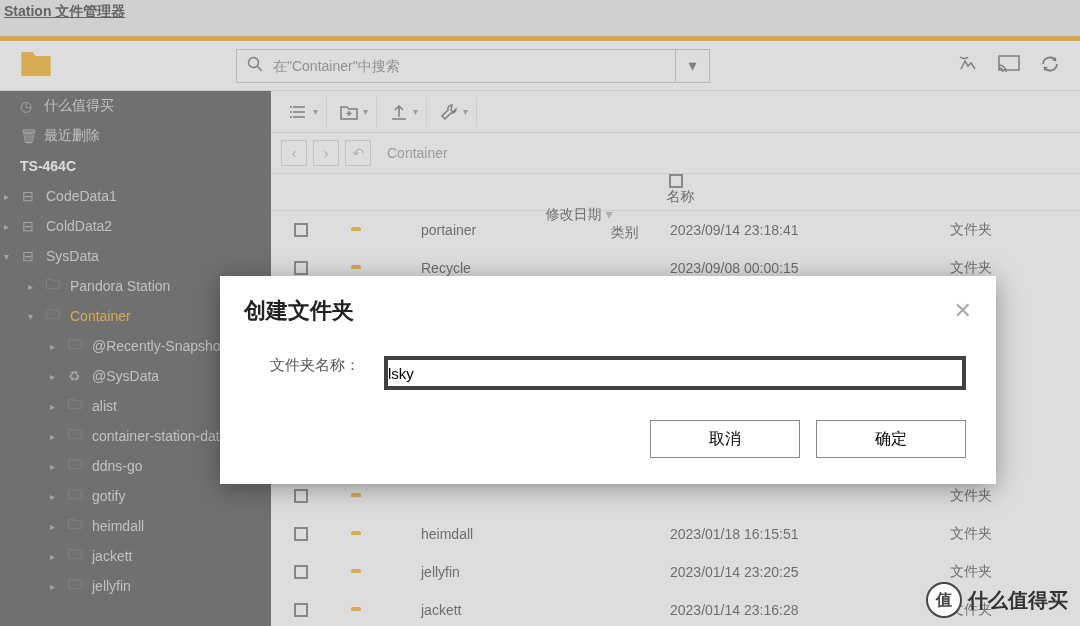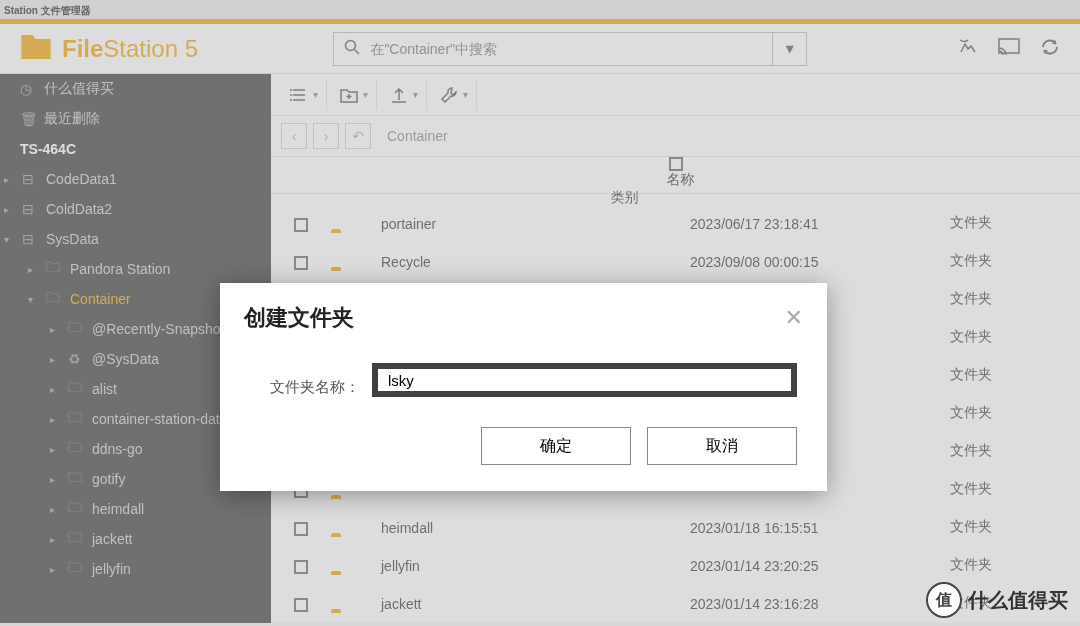--- a/index.html
+++ b/index.html
@@ -1,18 +1,18 @@
 <!DOCTYPE html>
 <html><head>
 <meta charset="utf-8">
 <style>
 * { margin: 0; padding: 0; box-sizing: border-box; font-family: "Microsoft YaHei", Arial, sans-serif; }
 body { width: 1080px; height: 626px; overflow: hidden; background: #f5f5f5; position: relative; }
 
-.title-bar { height: 19px; background: #e8e8e8; font-size: 10px; font-weight: bold; padding-left: 4px; line-height: 22px; color: #222; }
+.title-bar { height: 36px; background: #e8e8e8; font-size: 14px; font-weight: bold; padding-left: 4px; line-height: 22px; color: #222; text-decoration: underline; }
 .yellow-bar { height: 5px; background: #f0a500; }
 
 .header { height: 50px; background: #fff; display: flex; align-items: center; padding: 0 20px; border-bottom: 1px solid #ddd; }
 .logo { display: flex; align-items: center; gap: 10px; }
 .logo-icon svg { width: 32px; height: 28px; }
 .logo-text { font-size: 24px; color: #f0a500; }
 .logo-light { font-weight: 300; }
 .logo-bold { font-weight: bold; }
 
 .search-wrap { margin-left: auto; margin-right: auto; display: flex; align-items: center; position: relative; left: 40px; }
@@ -47,55 +47,52 @@
 
 .table-hdr { height: 38px; display: flex; align-items: center; border-top: 1px solid #e0e0e0; border-bottom: 1px solid #e0e0e0; font-size: 14px; color: #333; flex-direction: column; }
 .col-check { width: 60px; display: flex; justify-content: center; }
 .col-icon { width: 40px; }
 .col-name { flex: 1; padding-left: 10px; }
 .col-date { width: 260px; }
 .col-type { width: 130px; }
 .chk { width: 14px; height: 14px; border: 2px solid #666; display: inline-block; }
 
 .rows { flex: 1; overflow: hidden; }
-.row { height: 38px; display: flex; align-items: flex-end; font-size: 14px; color: #333; }
+.row { height: 38px; display: flex; align-items: center; font-size: 14px; color: #333; gap: 20px; }
 .folder-ico { width: 22px; height: 18px; background: #f0a500; border-radius: 2px; position: relative; }
 .folder-ico::before { content: ""; position: absolute; top: -3px; left: 0; width: 10px; height: 4px; background: #f0a500; border-radius: 2px 2px 0 0; }
 
 .overlay { position: absolute; inset: 0; background: rgba(180,180,180,0.45); z-index: 10; }
-.dialog { position: absolute; left: 220px; top: 283px; width: 607px; background: #fff; box-shadow: 0 4px 24px rgba(0,0,0,0.35); z-index: 20; }
+.dialog { position: absolute; left: 220px; top: 276px; width: 776px; background: #fff; box-shadow: 0 4px 24px rgba(0,0,0,0.35); z-index: 20; }
 .dlg-hdr { display: flex; align-items: center; padding: 20px 24px 10px; }
 .dlg-title { font-size: 22px; font-weight: bold; color: #222; }
 .dlg-close { margin-left: auto; font-size: 22px; color: #aaa; cursor: pointer; }
-.dlg-body { padding: 20px 30px 30px; display: flex; align-items: flex-end; gap: 12px; }
+.dlg-body { padding: 20px 30px 30px; display: flex; align-items: flex-start; gap: 24px; }
 .dlg-label { color: #555; font-size: 15px; min-width: 110px; text-align: right; }
-.dlg-input { flex: 1; height: 34px; border: 6px solid #404040; padding: 0 10px; font-size: 15px; outline: none; }
+.dlg-input { flex: 1; height: 34px; border: 4px solid #404040; padding: 0 0; font-size: 15px; outline: none; }
 .dlg-ftr { display: flex; justify-content: flex-end; gap: 16px; padding: 0 30px 26px; }
 .dlg-btn { width: 150px; height: 38px; border: 1px solid #888; background: #fff; font-size: 16px; cursor: pointer; }
 
 .watermark { position: absolute; right: 12px; bottom: 8px; display: flex; align-items: center; gap: 6px; z-index: 30; }
 .wm-circle { width: 36px; height: 36px; border-radius: 50%; background: #fff; border: 2px solid #444; display: flex; align-items: center; justify-content: center; font-weight: bold; color: #444; }
 .wm-text { font-size: 20px; font-weight: bold; color: #333; }
 </style>
 </head>
 <body>
 
 <div class="title-bar">Station 文件管理器</div>
 <div class="yellow-bar"></div>
 
 <div class="header">
   <div class="logo">
     <span class="logo-icon">
       <svg viewBox="0 0 24 20">
           <path fill="#f0a500" d="M2 2h7l2 3h11v13H2z"></path>
           <path fill="none" stroke="#f0a500" stroke-width="2" d="M2 2h7l2 3h11v13H2z"></path>
         </svg>
-    </span>
-    <span class="logo-text">
-      <span class="logo-bold">File</span><span class="logo-light">Station 5</span>
     </span>
   </div>
   <div class="search-wrap">
     <div class="search-box">
       <span class="search-icon">
         <svg width="16" height="16" viewBox="0 0 16 16">
             <circle cx="6.5" cy="6.5" r="5" fill="none" stroke="#555" stroke-width="1.5"></circle>
             <line x1="10.5" y1="10.5" x2="15" y2="15" stroke="#555" stroke-width="1.5"></line>
           </svg>
       </span>
@@ -239,30 +236,31 @@
       <div class="nav-btn">›</div>
       <div class="nav-btn">↶</div>
       <span style="margin-left:10px;color:#888">Container</span>
     </div>
     <div class="table-hdr">
       <div class="col-check">
           <span class="chk"></span>
         </div>
       <div class="col-icon"></div>
       <div class="col-name">名称</div>
+      <div class="col-date"><span>修改日期</span> <span style="color:#aaa">▾</span></div>
       <div class="col-type">类别</div>
     </div>
     <div class="rows" id="rows">
         <div class="row">
           <div class="col-check">
             <span class="chk"></span>
           </div>
           <div class="col-icon"><span class="folder-ico"></span></div>
           <div class="col-name">portainer</div>
-          <div class="col-date">2023/06/17 23:18:41</div>
+          <div class="col-date">2023/09/14 23:18:41</div>
           <div class="col-type">文件夹</div>
         </div>
         <div class="row">
           <div class="col-check">
             <span class="chk"></span>
           </div>
           <div class="col-icon"><span class="folder-ico"></span></div>
           <div class="col-name">Recycle</div>
           <div class="col-date">2023/09/08 00:00:15</div>
           <div class="col-type">文件夹</div>
@@ -356,21 +354,21 @@
 <div class="dialog">
   <div class="dlg-hdr">
     <div class="dlg-title">创建文件夹</div>
     <div class="dlg-close">✕</div>
   </div>
   <div class="dlg-body">
     <div class="dlg-label">文件夹名称：</div>
     <input class="dlg-input" value="lsky" style="">
   </div>
   <div class="dlg-ftr">
+    <button class="dlg-btn">取消</button>
     <button class="dlg-btn">确定</button>
-    <button class="dlg-btn">取消</button>
   </div>
 </div>
 
 <div class="watermark">
   <div class="wm-circle">值</div>
   <div class="wm-text">什么值得买</div>
 </div>
 
 </body></html>

